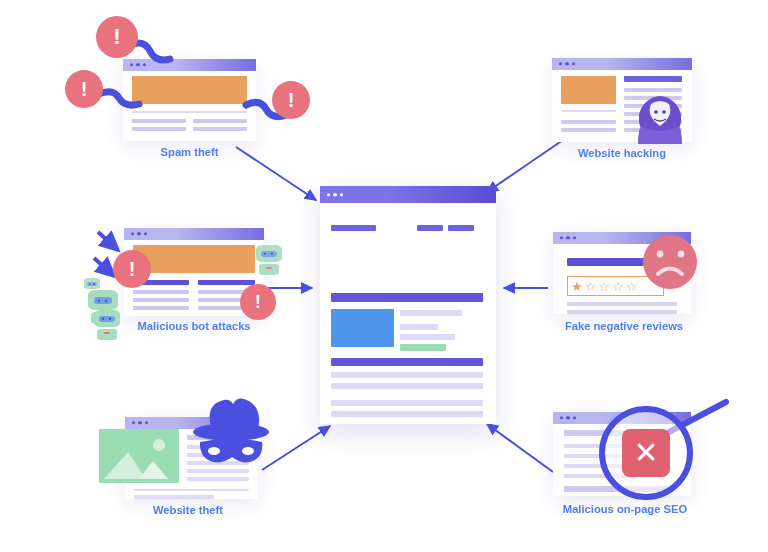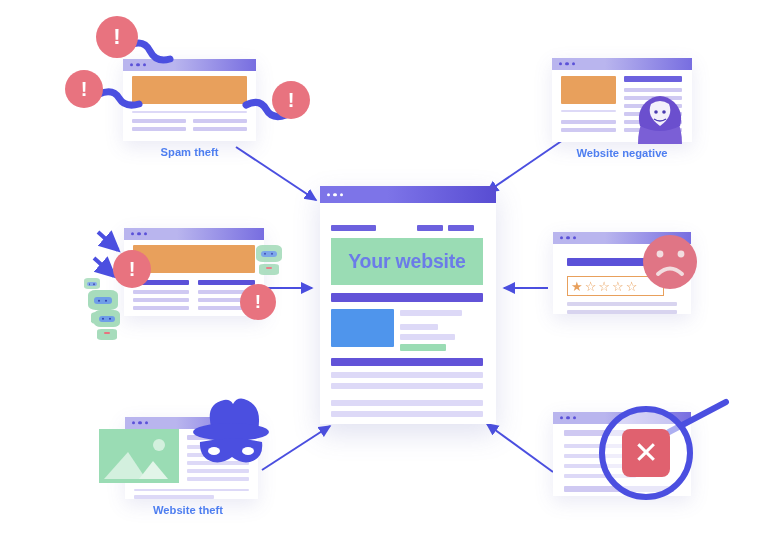--- a/index.html
+++ b/index.html
@@ -75,23 +75,20 @@
           <i></i>
           <i></i>
           <i></i>
         </div>
     </div>
     <div class="body">
       <div class="bar" style="left:11px;top:22px;width:45px;height:6px;background:#6c61de;"></div>
       <div class="bar" style="left:97px;top:22px;width:26px;height:6px;background:#6c61de;"></div>
       <div class="bar" style="left:128px;top:22px;width:26px;height:6px;background:#6c61de;"></div>
 
-      <div class="hero">
-        <span>Your website</span>
-      </div>
 
       <div class="bar" style="left:11px;top:90px;width:152px;height:9px;background:#6253d8;"></div>
 
       <div class="bar" style="left:11px;top:106px;width:63px;height:38px;background:#4f95ec;"></div>
       <div class="bar" style="left:80px;top:107px;width:62px;height:6px;background:#ddd9f7;"></div>
       <div class="bar" style="left:80px;top:121px;width:38px;height:6px;background:#ddd9f7;"></div>
       <div class="bar" style="left:80px;top:131px;width:55px;height:6px;background:#ddd9f7;"></div>
       <div class="bar" style="left:80px;top:141px;width:46px;height:7px;background:#9adcb4;"></div>
 
       <div class="bar" style="left:11px;top:155px;width:152px;height:8px;background:#6253d8;"></div>
@@ -161,21 +158,21 @@
   <svg width="768" height="552">
     <g>
       <path d="M638,144 q0,-32 22,-32 q22,0 22,32 z" fill="#7b5fd6"></path>
       <path d="M646,102 q14,-12 28,0 q10,10 6,24 q-20,10 -40,0 q-4,-14 6,-24 z" fill="#6b4fce"></path>
       <path d="M651,104 q9,-6 18,0 q5,12 -9,22 q-14,-10 -9,-22 z" fill="#f3f0fb"></path>
       <circle cx="656" cy="112" r="1.8" fill="#4a3bb0"></circle>
       <circle cx="664" cy="112" r="1.8" fill="#4a3bb0"></circle>
       <path d="M654,119 q6,4 12,0" stroke="#4a3bb0" stroke-width="1.4" fill="none"></path>
     </g>
   </svg>
-  <div class="label" style="left:552px;top:147px;width:140px;">Website negative</div>
+  <div class="label" style="left:552px;top:147px;width:140px;">Website hacking</div>
 
   <div class="card" style="left:124px;top:228px;width:140px;height:88px;">
     <div class="chrome" style="height:12px;">
       <div class="fade"></div>
       <div class="dots">
           <i></i>
           <i></i>
           <i></i>
         </div>
     </div>
@@ -231,20 +228,21 @@
     <div class="head" style="width:26px;height:17px;"></div>
     <div class="visor" style="left:5px;top:6px;width:16px;height:6px;">
       <div class="eye" style="left:3px;"></div>
         <div class="eye" style="left:10px;"></div>
     </div>
     <div class="body2" style="left:3px;top:19px;width:20px;height:11px;"></div>
     <div class="mouth" style="left:10px;top:22px;width:6px;height:2px;"></div>
   </div>
   <div class="alert" style="left:113px;top:250px;width:38px;height:38px;font-size:20px;">!</div>
   <div class="alert" style="left:240px;top:284px;width:36px;height:36px;font-size:19px;">!</div>
+  <div class="label" style="left:120px;top:320px;width:148px;">Malicious bot attacks</div>
 
   <div class="card" style="left:553px;top:232px;width:138px;height:82px;">
     <div class="chrome" style="height:12px;">
       <div class="fade"></div>
       <div class="dots">
           <i></i>
           <i></i>
           <i></i>
         </div>
     </div>
@@ -262,20 +260,21 @@
     </div>
   </div>
   <svg width="768" height="552">
     <g>
       <circle cx="670" cy="262" r="27" fill="#e07585"></circle>
       <circle cx="660" cy="254" r="3.4" fill="#f2dde0"></circle>
       <circle cx="681" cy="254" r="3.4" fill="#f2dde0"></circle>
       <path d="M658,274 q12,-11 24,0" stroke="#f2dde0" stroke-width="4" fill="none" stroke-linecap="round"></path>
     </g>
   </svg>
+  <div class="label" style="left:550px;top:320px;width:148px;">Fake negative reviews</div>
 
   <div class="card" style="left:125px;top:417px;width:133px;height:82px;">
     <div class="chrome" style="height:12px;">
       <div class="fade"></div>
       <div class="dots">
           <i></i>
           <i></i>
           <i></i>
         </div>
     </div>
@@ -331,14 +330,15 @@
   <svg width="768" height="552">
     <g>
       <line x1="669" y1="432" x2="726" y2="402" stroke="#4b4fe0" stroke-width="6" stroke-linecap="round"></line>
       <circle cx="646" cy="453" r="44" fill="#ffffff" fill-opacity=".55" stroke="#4b4fe0" stroke-width="6"></circle>
     </g>
   </svg>
   <div style="position:absolute;left:622px;top:429px;width:48px;height:48px;background:#e0616f;border-radius:8px;
               display:flex;align-items:center;justify-content:center;color:#ffffff;font-size:30px;line-height:1;">
     <span>✕</span>
   </div>
+  <div class="label" style="left:545px;top:503px;width:160px;">Malicious on-page SEO</div>
 
 </div>
 
 </body></html>

